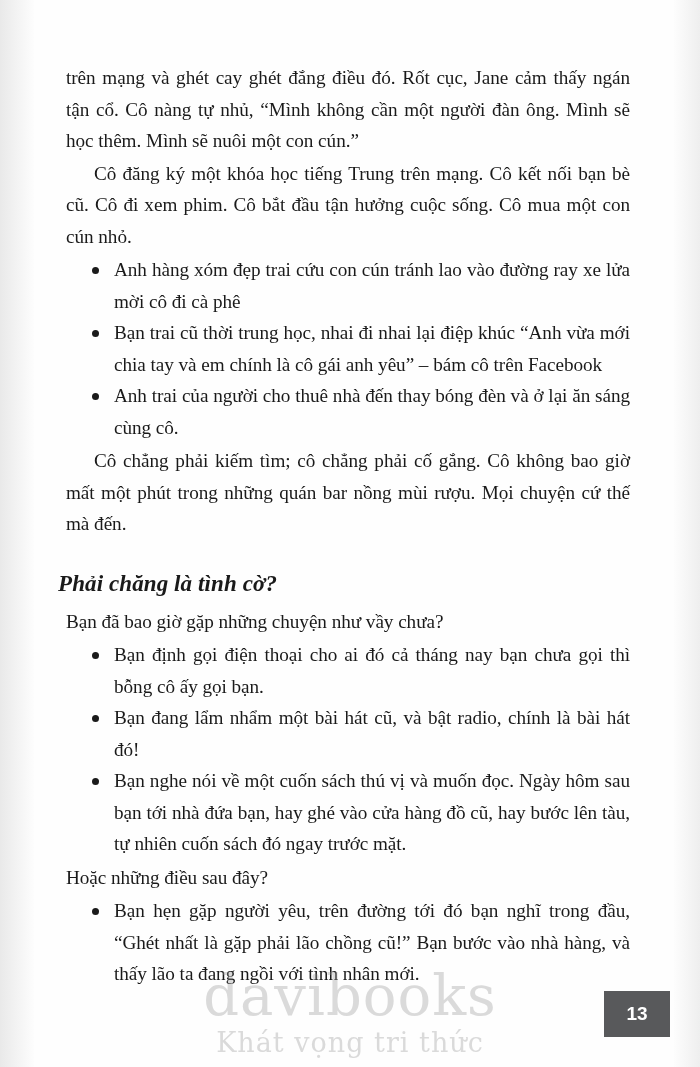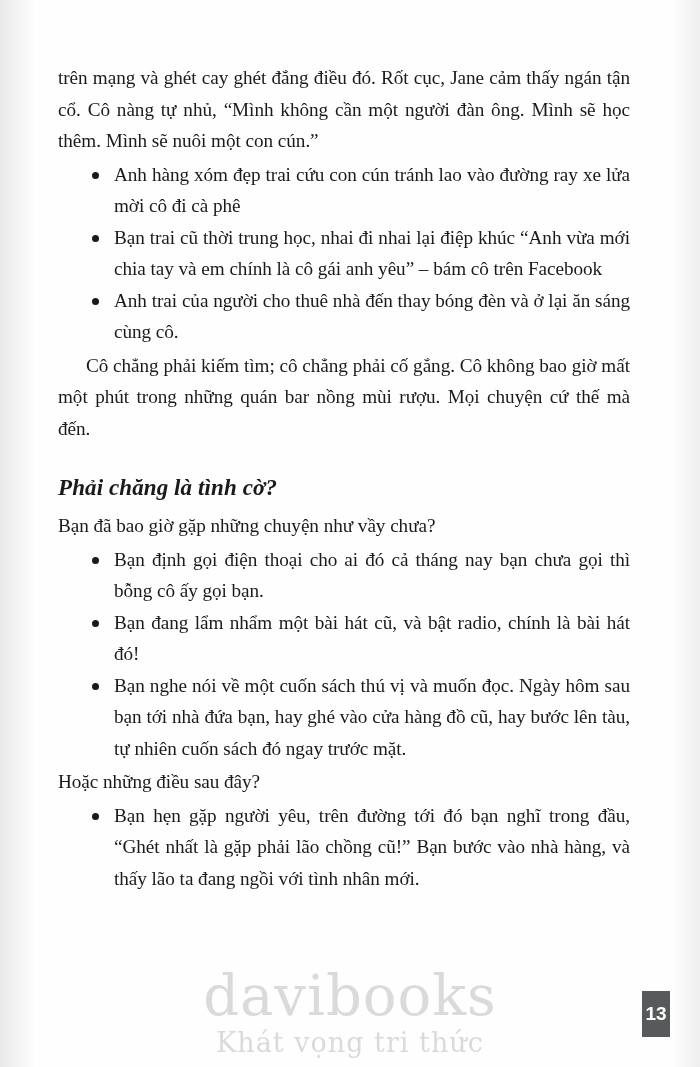--- a/index.html
+++ b/index.html
@@ -43,21 +43,21 @@
   }
 
   .content {
     position: absolute;
     left: 58px;
     top: 62px;
     width: 572px;
   }
 
   p.para {
-    margin: 0 0 1px 0;
+    margin: 0 0 1px 8px;
     font-size: 19.2px;
     line-height: 31.5px;
     text-align: justify;
     text-indent: 0;
     letter-spacing: -0.05px;
   }
   p.para.indent {
     text-indent: 28px;
   }
 
@@ -118,41 +118,42 @@
     margin-top: 2px;
     color: rgba(150,150,150,0.34);
     letter-spacing: 1px;
     text-align: center;
   }
 
   .page-number-box {
     position: absolute;
     right: 30px;
     bottom: 30px;
-    width: 28px;
+    width: 66px;
     height: 46px;
     background: #58595b;
     color: #ffffff;
     display: flex;
     align-items: center;
     justify-content: center;
     font-family: "Liberation Sans", sans-serif;
     font-size: 19px;
     font-weight: bold;
   }
 </style>
 </head>
 <body>
 
 <div class="page">
 
   <div class="content">
 
     <p class="para">trên mạng và ghét cay ghét đắng điều đó. Rốt cục, Jane cảm thấy ngán tận cổ. Cô nàng tự nhủ, “Mình không cần một người đàn ông. Mình sẽ học thêm. Mình sẽ nuôi một con cún.”</p>
 
+    <p class="para indent">Cô đăng ký một khóa học tiếng Trung trên mạng. Cô kết nối bạn bè cũ. Cô đi xem phim. Cô bắt đầu tận hưởng cuộc sống. Cô mua một con cún nhỏ.</p>
 
 
     <ul class="bullets">
       <li>
         <span class="dot"></span>
         <span>Anh hàng xóm đẹp trai cứu con cún tránh lao vào đường ray xe lửa mời cô đi cà phê</span>
       </li>
       <li>
         <span class="dot"></span>
         <span>Bạn trai cũ thời trung học, nhai đi nhai lại điệp khúc “Anh vừa mới chia tay và em chính là cô gái anh yêu” – bám cô trên Facebook</span>

